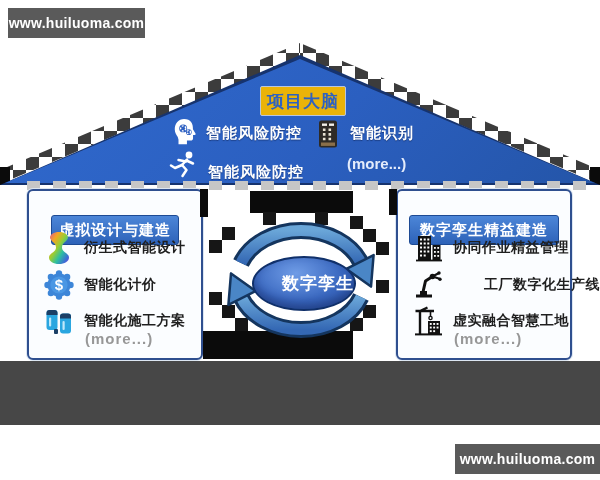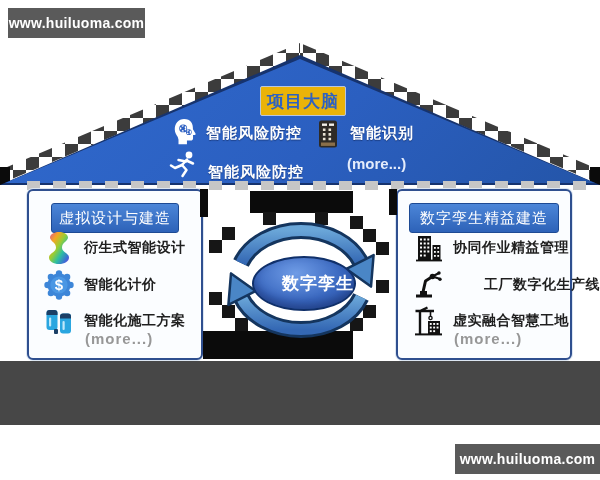--- a/index.html
+++ b/index.html
@@ -19,22 +19,22 @@
   .band-l{left:0;top:40px;width:310px;height:150px;clip-path:polygon(300px 3px,300px 17px,0px 144px,0px 130px);}
   .band-r{left:290px;top:40px;width:310px;height:150px;clip-path:polygon(10px 3px,10px 17px,310px 144px,310px 130px);}
   .roof-title{left:260px;top:86px;width:84px;height:28px;background:#eab308;border:1px solid #b9c6de;
       color:#2e62c0;font-size:17px;font-weight:bold;display:flex;align-items:center;justify-content:center;
       border-radius:2px;letter-spacing:1px;}
   .roof-label{color:#fff;font-size:15px;font-weight:bold;letter-spacing:1px;text-shadow:0 1px 1px rgba(10,25,70,.5);}
   .roof-more{color:#e4ecfb;font-size:15px;font-weight:bold;}
   
   .panel{width:172px;height:167px;background:#fbfdff;border:2px solid #2f4f8f;border-radius:6px;
       box-shadow:0 0 0 1px #dce6f2;}
-  .panel-h{position:absolute;top:12px;height:28px;border-radius:3px;border:1px solid #1d4a94;
-      background:linear-gradient(180deg,#4c86d8,#2d62b8);color:#fff;font-size:15px;font-weight:normal;
+  .panel-h{position:absolute;top:24px;height:28px;border-radius:3px;border:1px solid #1d4a94;
+      background:linear-gradient(180deg,#4c86d8,#2d62b8);color:#fff;font-size:15px;font-weight:bold;
       display:flex;align-items:center;justify-content:center;letter-spacing:1px;}
   .row{position:absolute;left:14px;display:flex;align-items:center;gap:9px;height:34px;}
   .row .lbl{font-size:14px;font-weight:bold;color:#1f1f1f;letter-spacing:.5px;white-space:nowrap;}
   .more{position:absolute;font-size:15px;font-weight:bold;color:#979797;letter-spacing:1px;}
   .ico{width:32px;height:34px;display:flex;align-items:center;justify-content:center;flex:0 0 32px;}
   
   .bubble{left:252px;top:256px;width:100px;height:51px;border-radius:50%;
       background:radial-gradient(ellipse at 42% 30%,#6f9ce6 0%,#3a68c0 55%,#2a53a6 100%);
       border:2px solid #10306a;color:#fff;font-size:17px;font-weight:bold;letter-spacing:1px;
       display:flex;align-items:center;justify-content:flex-end;box-shadow:inset 0 -5px 9px rgba(5,15,60,.35);}

